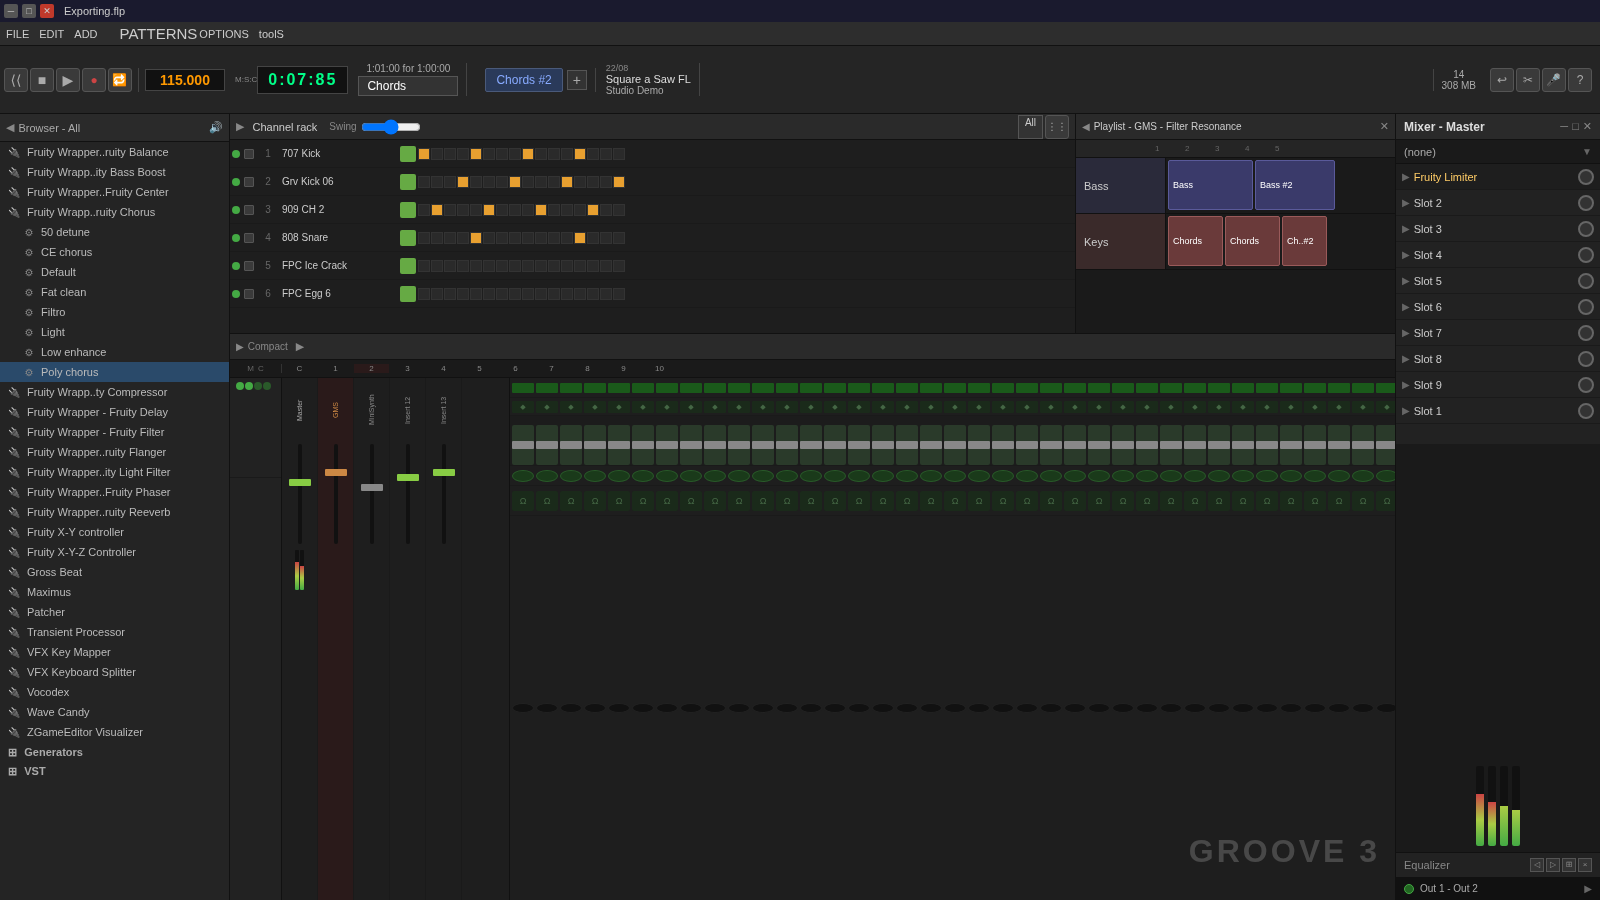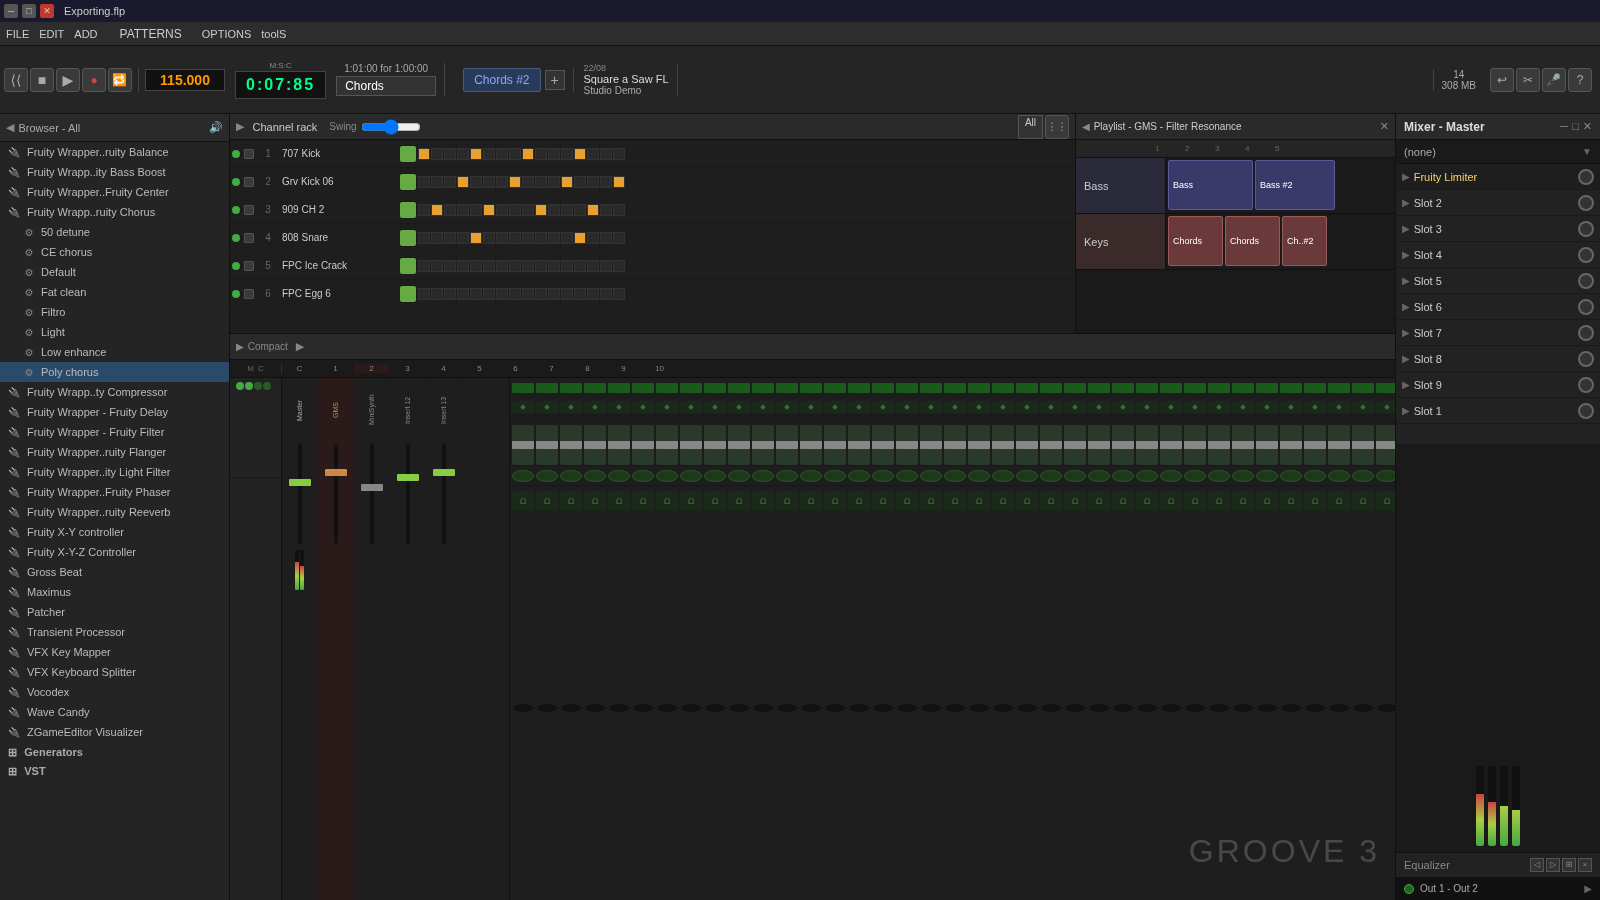--- a/index.html
+++ b/index.html
@@ -81,40 +81,40 @@
     <div class="tb-btn min" style="background:#555;">─</div>
     <div class="tb-btn" style="background:#555;">□</div>
     <div class="tb-btn close">✕</div>
     <span style="margin-left:6px;color:#ccc;font-size:11px;">Exporting.flp</span>
   </div>
 
   <div id="menubar" style="height:24px;background:#2d2d2d;display:flex;align-items:center;padding:0 6px;border-bottom:1px solid #111;">
     <span style="color:#ccc;font-size:11px;margin-right:10px;cursor:pointer;">FILE</span>
     <span style="color:#ccc;font-size:11px;margin-right:10px;cursor:pointer;">EDIT</span>
     <span style="color:#ccc;font-size:11px;margin-right:22px;cursor:pointer;">ADD</span>
-    <span style="color:#ccc;font-size:12px;margin-right:20px;cursor:pointer;">PATTERNS</span>
+    <span style="color:#ccc;font-size:15px;margin-right:2px;cursor:pointer;">PATTERNS</span>
     <span style="color:#ccc;font-size:11px;margin-right:10px;cursor:pointer;">OPTIONS</span>
     <span style="color:#ccc;font-size:11px;cursor:pointer;">toolS</span>
   </div>
 
   <div style="height:68px;background:#252525;border-bottom:1px solid #111;display:flex;align-items:center;padding:2px 4px;gap:2px;">
 
     <div style="display:flex;gap:2px;border-right:1px solid #444;padding-right:6px;margin-right:4px;">
       <div class="transport-btn" style="font-size:14px;">⟨⟨</div>
       <div class="transport-btn" style="font-size:14px;">■</div>
       <div class="transport-btn" style="font-size:14px;">▶</div>
       <div class="transport-btn" style="font-size:12px;color:#cc4444;">●</div>
       <div class="transport-btn" style="font-size:12px;">🔁</div>
     </div>
 
     <div style="display:flex;flex-direction:column;align-items:center;margin-right:8px;">
       <div class="bpm-display" style="background:#111;border:1px solid #444;color:#ff9900;font-size:14px;font-weight:bold;padding:2px 8px;min-width:80px;text-align:center;cursor:pointer;">115.000</div>
     </div>
 
-    <div style="display:flex;flex-direction:column;align-items:center;margin-right:8px;">
+    <div style="display:flex;flex-direction:row;align-items:center;margin-right:8px;">
       <div style="font-size:8px;color:#888;margin-bottom:1px;">M:S:C</div>
       <div class="time-display">0:07:85</div>
     </div>
 
     <div style="display:flex;flex-direction:column;align-items:center;margin-right:8px;border-right:1px solid #444;padding-right:8px;">
       <div style="font-size:10px;color:#aaa;">1:01:00 for 1:00:00</div>
       <div style="display:flex;align-items:center;gap:4px;margin-top:2px;">
         <div class="pattern-name-box">Chords</div>
       </div>
     </div>
@@ -1046,16 +1046,16 @@
       </div>
 
       <div style="height:24px;background:#111;display:flex;align-items:center;padding:0 8px;border-top:1px solid #222;">
         <div style="width:10px;height:10px;background:#226622;border-radius:50%;border:1px solid #44aa44;cursor:pointer;margin-right:6px;"></div>
         <span style="font-size:10px;color:#aaa;">Out 1 - Out 2</span>
         <span style="margin-left:auto;color:#666;font-size:10px;cursor:pointer;">▶</span>
       </div>
     </div>
   </div>
 
-  <div style="position:absolute;bottom:30px;right:220px;color:rgba(200,200,200,0.25);font-size:32px;font-weight:normal;letter-spacing:3px;pointer-events:none;">
+  <div style="position:absolute;bottom:30px;right:220px;color:rgba(200,200,200,0.25);font-size:32px;font-weight:bold;letter-spacing:3px;pointer-events:none;">
     <span>GROOVE 3</span>
   </div>
 </div>
 
 </body></html>

